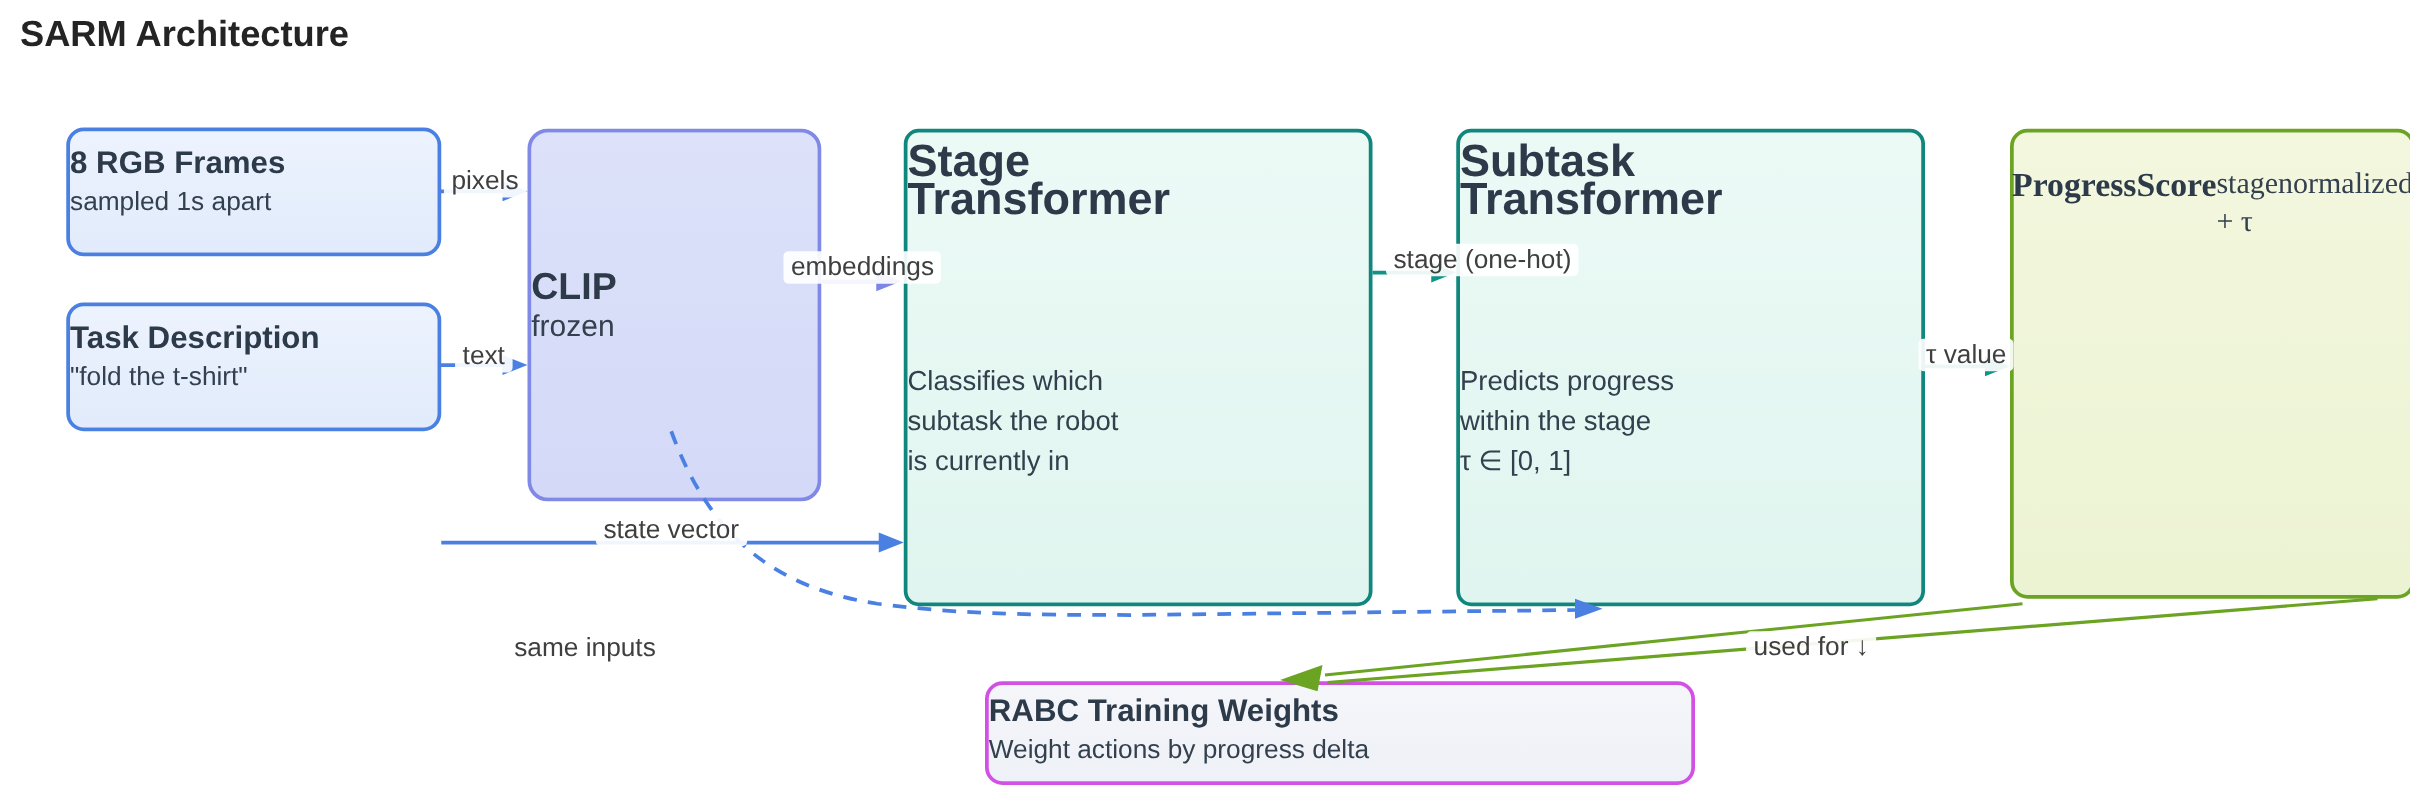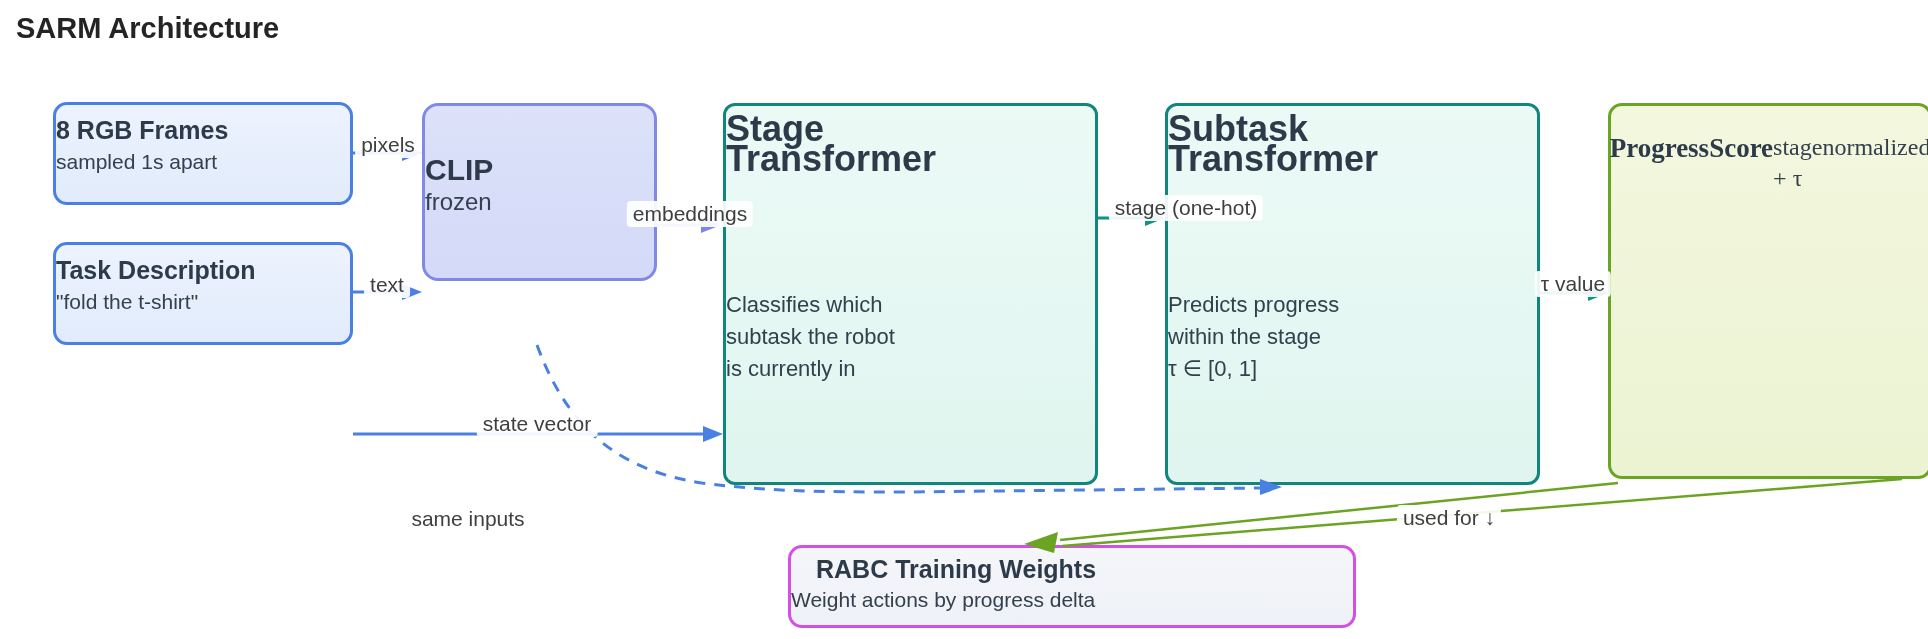--- a/index.html
+++ b/index.html
@@ -19,21 +19,21 @@
   
   .blue-node{
     width:300px;height:103px;border:3px solid #4a80e2;border-radius:14px;
     background:linear-gradient(180deg,#edf3fe 0%,#e1ebfb 100%);
     padding-top:10px;
   }
   .blue-node .nt{font-size:25px;line-height:31px;}
   .blue-node .ns{font-size:21px;line-height:31px;}
   
   #node-clip{
-    left:422px;top:103px;width:235px;height:178px;border:3px solid #8189e7;border-radius:16px;
+    left:422px;top:103px;width:235px;height:298px;border:3px solid #8189e7;border-radius:16px;
     background:linear-gradient(180deg,#dde2fa 0%,#d3d9f7 100%);
     display:flex;flex-direction:column;justify-content:center;padding-bottom:14px;
   }
   #node-clip .nt{font-size:30px;line-height:34px;}
   #node-clip .ns{font-size:24px;line-height:30px;}
   
   .teal-node{
     top:103px;width:375px;height:382px;border:3px solid #11867c;border-radius:12px;
     background:linear-gradient(180deg,#ecfaf6 0%,#e0f5ef 100%);
     padding-top:8px;
@@ -50,21 +50,21 @@
   }
   #node-progress .nt{font-size:27px;line-height:32px;}
   #node-progress .ns{font-size:24px;line-height:31px;}
   #node-progress .gap{height:9px;}
   
   #node-rabc{
     left:788px;top:545px;width:568px;height:83px;border:3px solid #d251e4;border-radius:14px;
     background:linear-gradient(180deg,#f5f6fa 0%,#eef1f7 100%);
     padding-top:6px;
   }
-  #node-rabc .nt{font-size:25px;line-height:30px;margin-left:25px;}
+  #node-rabc .nt{font-size:25px;line-height:30px;}
   #node-rabc .ns{font-size:21px;line-height:32px;}
   
   #edges{position:absolute;left:0;top:0;width:1928px;height:639px;z-index:2;}
   
   .edge-label{
     position:absolute;transform:translate(-50%,-50%);white-space:nowrap;z-index:3;
     background:rgba(255,255,255,0.92);padding:1px 6px;border-radius:4px;
     font-size:21px;color:#3f3f3f;margin-top:16px;
   }
 </style>

